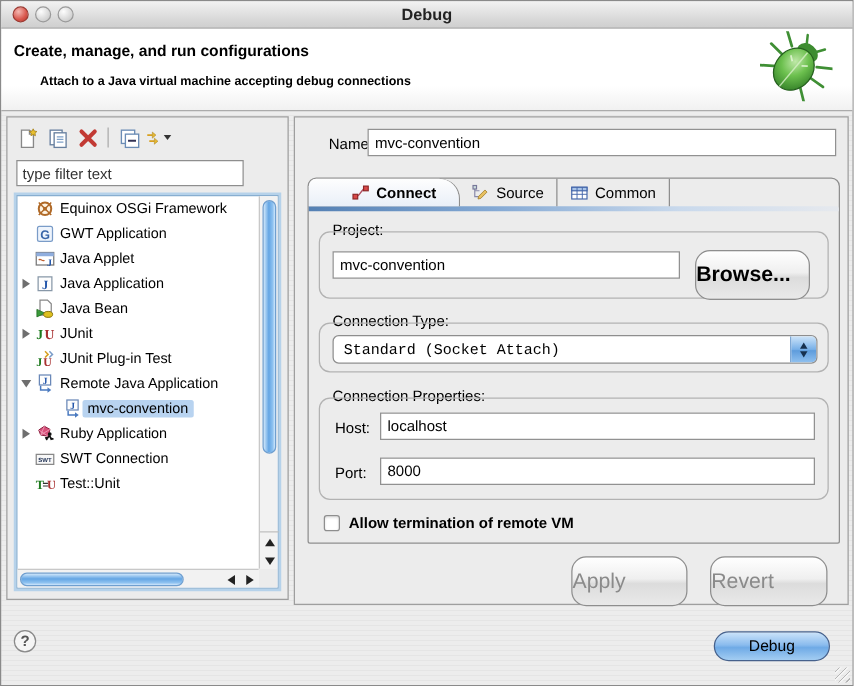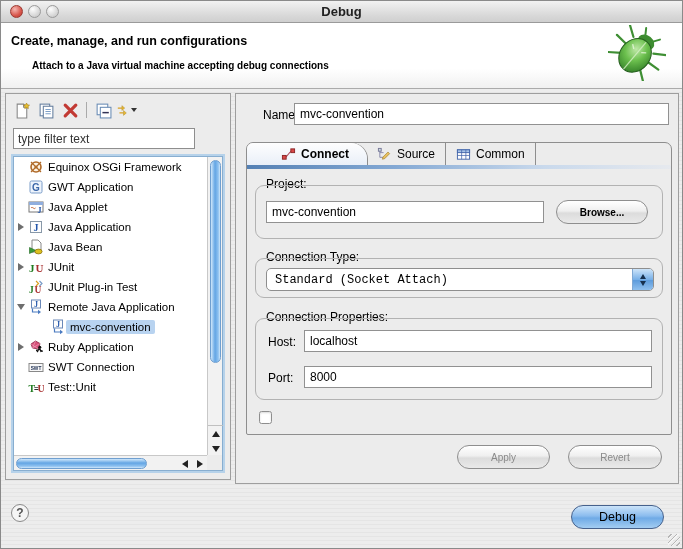--- a/index.html
+++ b/index.html
@@ -81,23 +81,23 @@
   .tab-row { position:relative; height:22px; display:flex; }
   .tab { position:relative; display:flex; align-items:center; gap:5px; padding:0 10px;
     font-size:12px; border-right:1px solid #8e8e8e; }
   .tab.active { background:linear-gradient(180deg,#fefefe,#e9eff8); font-weight:bold;
     border-right:none; border-radius:6px 16px 0 0; box-shadow:1px 0 0 #8e8e8e; z-index:2; padding-right:18px;padding-left:34px; }
   .tab-strip { height:4px; background:linear-gradient(90deg,#5480b4,#84a9d4 35%,#c9d9ec 70%,#e6e9ee); border-radius:0 2px 0 0; }
 
   .group-label { position:absolute; font-size:12px; }
   .groupbox { position:absolute; border:1px solid #b2b2b2; border-radius:9px; }
   .txt { position:absolute; border:1px solid #919191; background:#fff; font-family:inherit; font-size:12px; padding:0 5px; height:22px; }
-  .pill-btn { position:absolute; height:24px; border:1px solid #8e8e8e; border-radius:12px;
+  .pill-btn { position:absolute; height:40px; border:1px solid #8e8e8e; border-radius:12px;
     background:linear-gradient(180deg,#ffffff,#efefef 45%,#dcdcdc 55%,#e9e9e9);
-    font-family:inherit; font-size:10px; text-align:center; color:#000; }
+    font-family:inherit; font-size:17px; text-align:left; color:#000; }
   .pill-btn.dim { color:#8a8a8a; }
   .popup { position:absolute; left:10px; top:9px; width:388px; height:23px; background:#fff;
     border:1px solid #8e8e8e; border-radius:5px; display:flex; align-items:center; overflow:hidden; }
   .popup-text { flex:1; padding:0 8px; font-size:12px; }
   .popup-step { width:21px; height:100%; display:flex; flex-direction:column; align-items:center; justify-content:center; gap:2px;
     background:linear-gradient(180deg,#cde4f9,#78b0e8 50%,#5e9cdc 55%,#8fc0ef); border-left:1px solid #7fa8d4; }
   .popup-step i { width:0; height:0; }
   .step-up { border-left:3.5px solid transparent; border-right:3.5px solid transparent; border-bottom:5px solid #16304e; }
   .step-dn { border-left:3.5px solid transparent; border-right:3.5px solid transparent; border-top:5px solid #16304e; }
 
@@ -426,20 +426,21 @@
       <span class="group-label" style="left:19px; top:167px;">Connection Properties:</span>
       <div class="groupbox" style="left:8px; top:175px; width:408px; height:82px;">
         <span class="group-label" style="left:12px; top:16px;">Host:</span>
         <input class="txt" style="left: 48px; top: 11px; width: 348px;" value="localhost">
         <span class="group-label" style="left:12px; top:52px;">Port:</span>
         <input class="txt" style="left: 48px; top: 47px; width: 348px;" value="8000">
       </div>
 
       <div class="checkbox-row">
         <span class="checkbox"></span>
+        <span class="checkbox-label">Allow termination of remote VM</span>
       </div>
     </div>
 
     <button class="pill-btn dim" style="left:221px; top:351px; width:93px;">Apply</button>
     <button class="pill-btn dim" style="left:332px; top:351px; width:94px;">Revert</button>
   </div>
 
   <div class="help-btn">?</div>
   <button class="debug-btn">Debug</button>
   <div class="resize-grip"></div>

